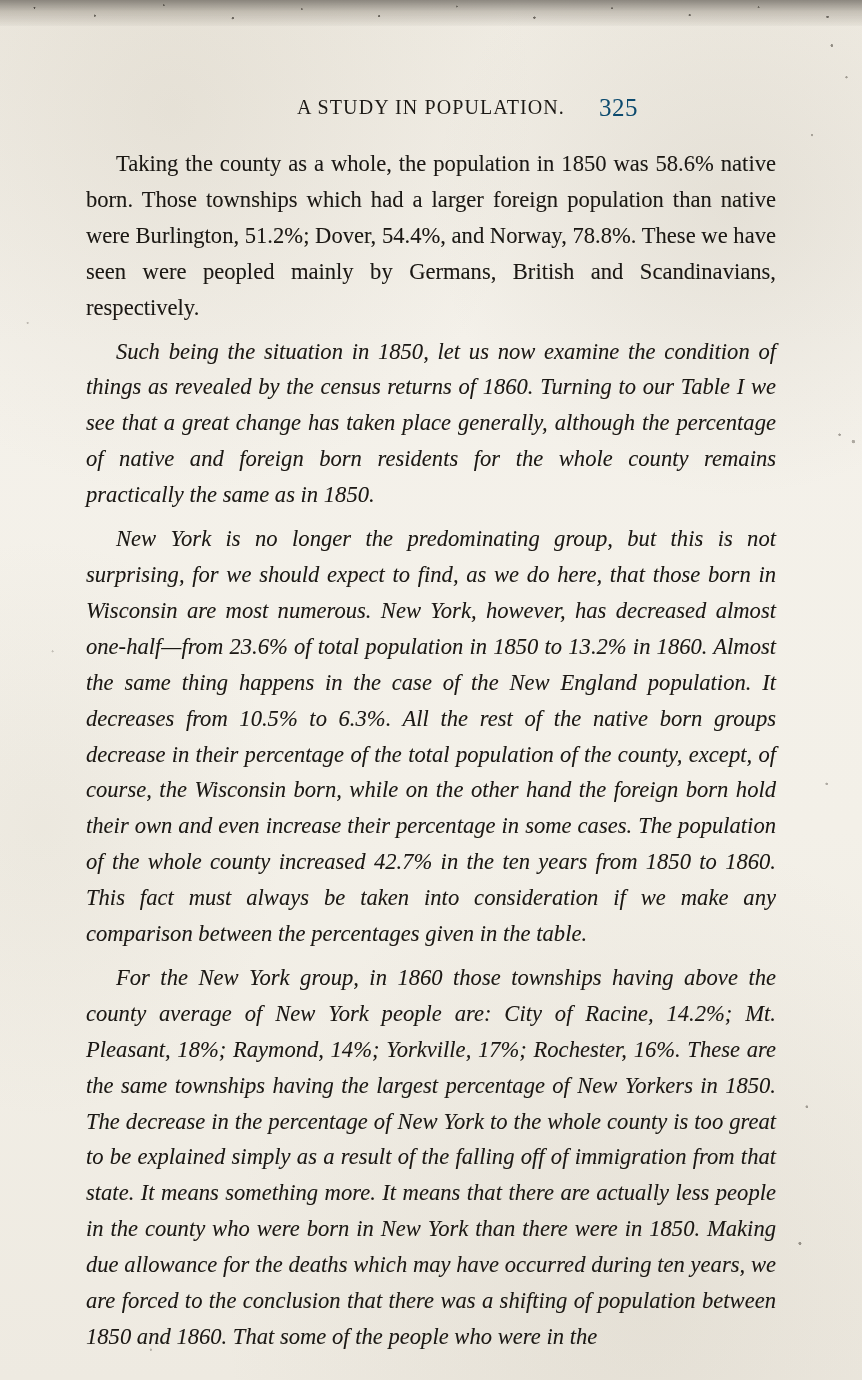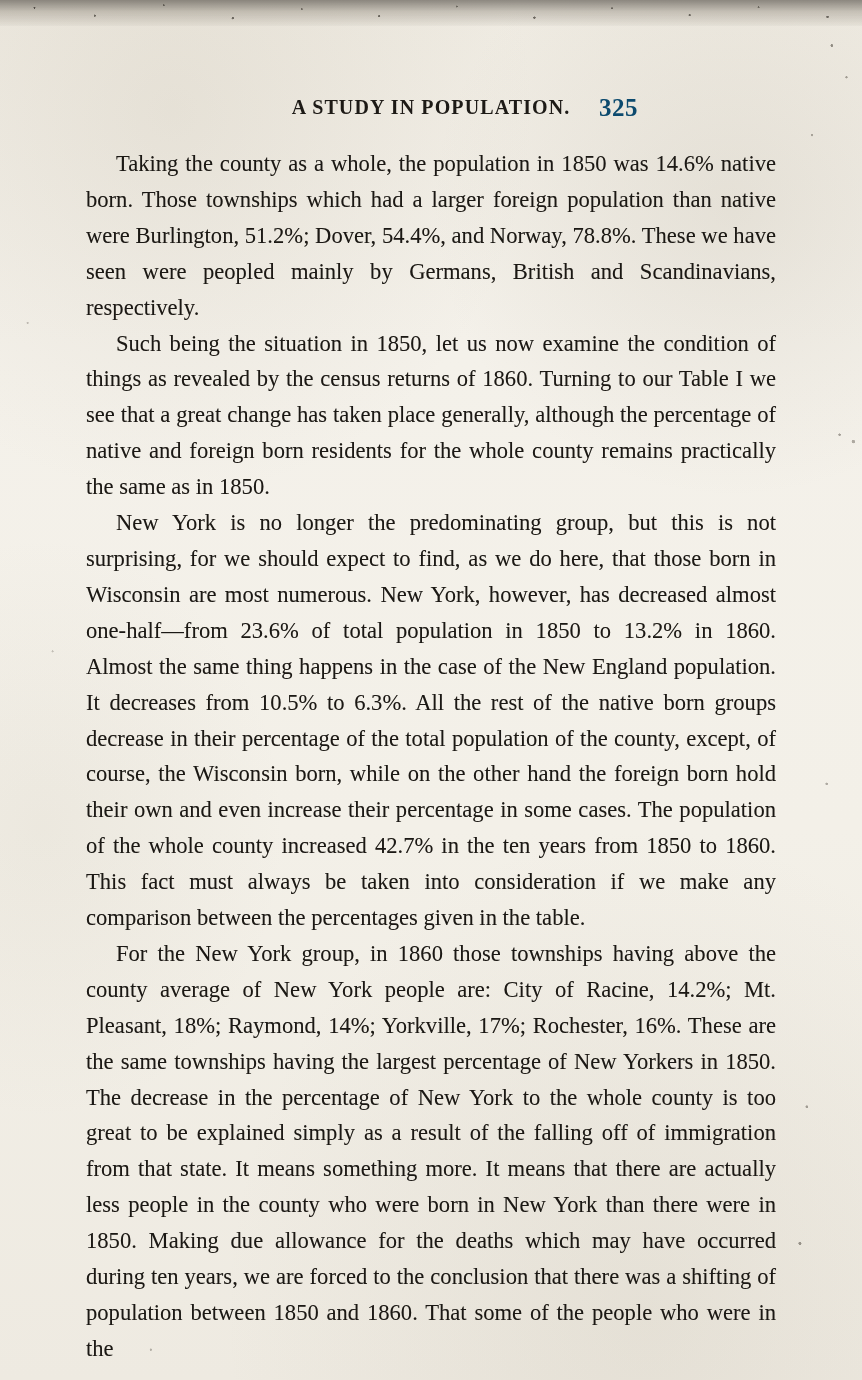--- a/index.html
+++ b/index.html
@@ -82,21 +82,20 @@
     z-index: 2;
   }
 
   
   .running-head {
     position: absolute;
     top: 96px;
     left: 0;
     width: 730px;
     height: 24px;
-    font-weight: bold;
   }
   .head-title {
     position: absolute;
     left: 0;
     width: 862px;
     text-align: center;
     font-size: 20px;
     letter-spacing: 1.1px;
     font-variant: small-caps;
     text-transform: uppercase;
@@ -121,40 +120,40 @@
   }
   p.para {
     margin: 0;
     font-size: 22.6px;
     line-height: 35.9px;
     text-align: justify;
     text-justify: inter-word;
     color: #1b1814;
     text-indent: 0;
   }
-  p.para + p.para { margin-top: 0; }
+  p.para + p.para { margin-top: 8px; font-style: italic; }
   .indent { display: inline-block; width: 30px; }
 
   
   p.para { text-shadow: 0 0 0.4px rgba(30,26,20,0.25); }
 </style>
 </head>
 <body>
 
 <div class="page"></div>
 <div class="scan-edge"></div>
 <div class="specks"></div>
 
 <div class="content">
 
   <div class="running-head">
     <div class="head-title">A STUDY IN POPULATION.</div>
     <div class="page-number">325</div>
   </div>
 
   <div class="body-block">
-    <p class="para"><span class="indent"></span><span>Taking the county as a whole, the population in 1850 was 14.6% native born. Those townships which had a larger foreign population than native were Burlington, 51.2%; Dover, 54.4%, and Norway, 78.8%.   These we have seen were peopled mainly by Germans, British and Scandinavians, respectively.</span></p>
+    <p class="para"><span class="indent"></span><span>Taking the county as a whole, the population in 1850 was 58.6% native born. Those townships which had a larger foreign population than native were Burlington, 51.2%; Dover, 54.4%, and Norway, 78.8%.   These we have seen were peopled mainly by Germans, British and Scandinavians, respectively.</span></p>
     <p class="para"><span class="indent"></span><span>Such being the situation in 1850, let us now examine the condition of things as revealed by the census returns of 1860. Turning to our Table I we see that a great change has taken place generally, although the percentage of native and foreign born residents for the whole county remains practically the same as in 1850.</span></p>
     <p class="para"><span class="indent"></span><span>New York is no longer the predominating group, but this is not surprising, for we should expect to find, as we do here, that those born in Wisconsin are most numerous.  New York, however, has decreased almost one-half—from 23.6% of total population in 1850 to 13.2% in 1860.   Almost the same thing happens in the case of the New England population.   It decreases from 10.5% to 6.3%.   All the rest of the native born groups decrease in their percentage of the total population of the county, except, of course, the Wisconsin born, while on the other hand the foreign born hold their own and even increase their percentage in some cases.   The population of the whole county increased 42.7% in the ten years from 1850 to 1860.   This fact must always be taken into consideration if we make any comparison between the percentages given in the table.</span></p>
     <p class="para"><span class="indent"></span><span>For the New York group, in 1860 those townships having above the county average of New York people are: City of Racine, 14.2%; Mt. Pleasant, 18%; Raymond, 14%; Yorkville, 17%; Rochester, 16%.   These are the same townships having the largest percentage of New Yorkers in 1850.   The decrease in the percentage of New York to the whole county is too great to be explained simply as a result of the falling off of immigration from that state.  It means something more.  It means that there are actually less people in the county who were born in New York than there were in 1850.  Making due allowance for the deaths which may have occurred during ten years, we are forced to the conclusion that there was a shifting of population between 1850 and 1860.   That some of the people who were in the</span></p>
   </div>
 
 </div>
 
 </body></html>

